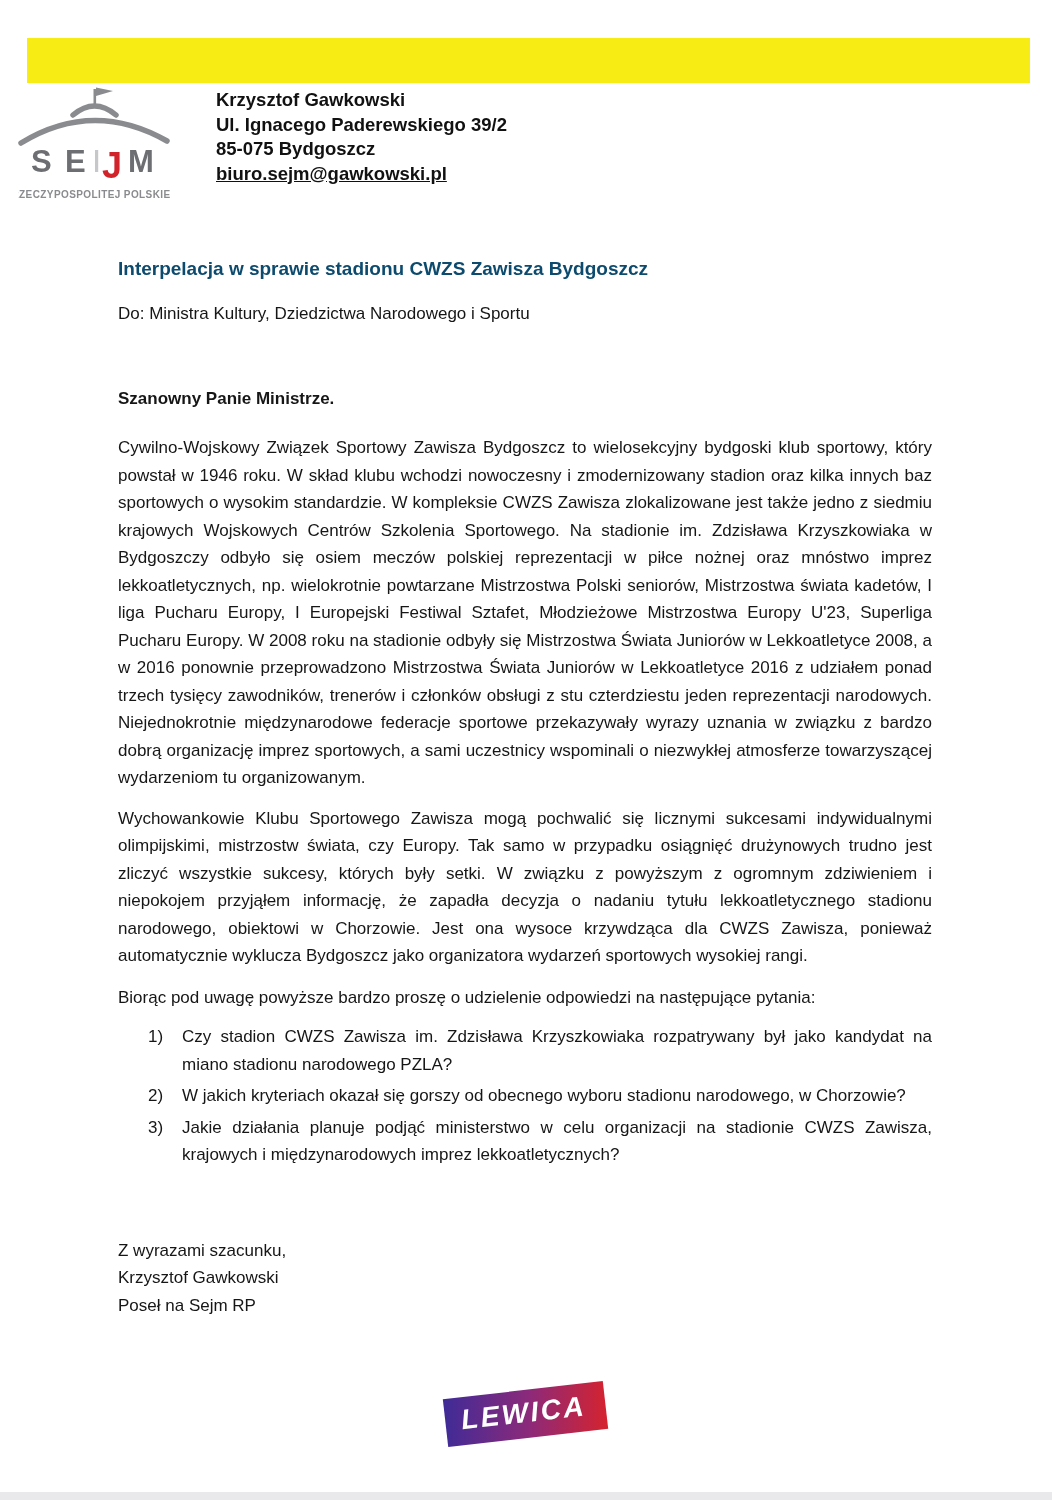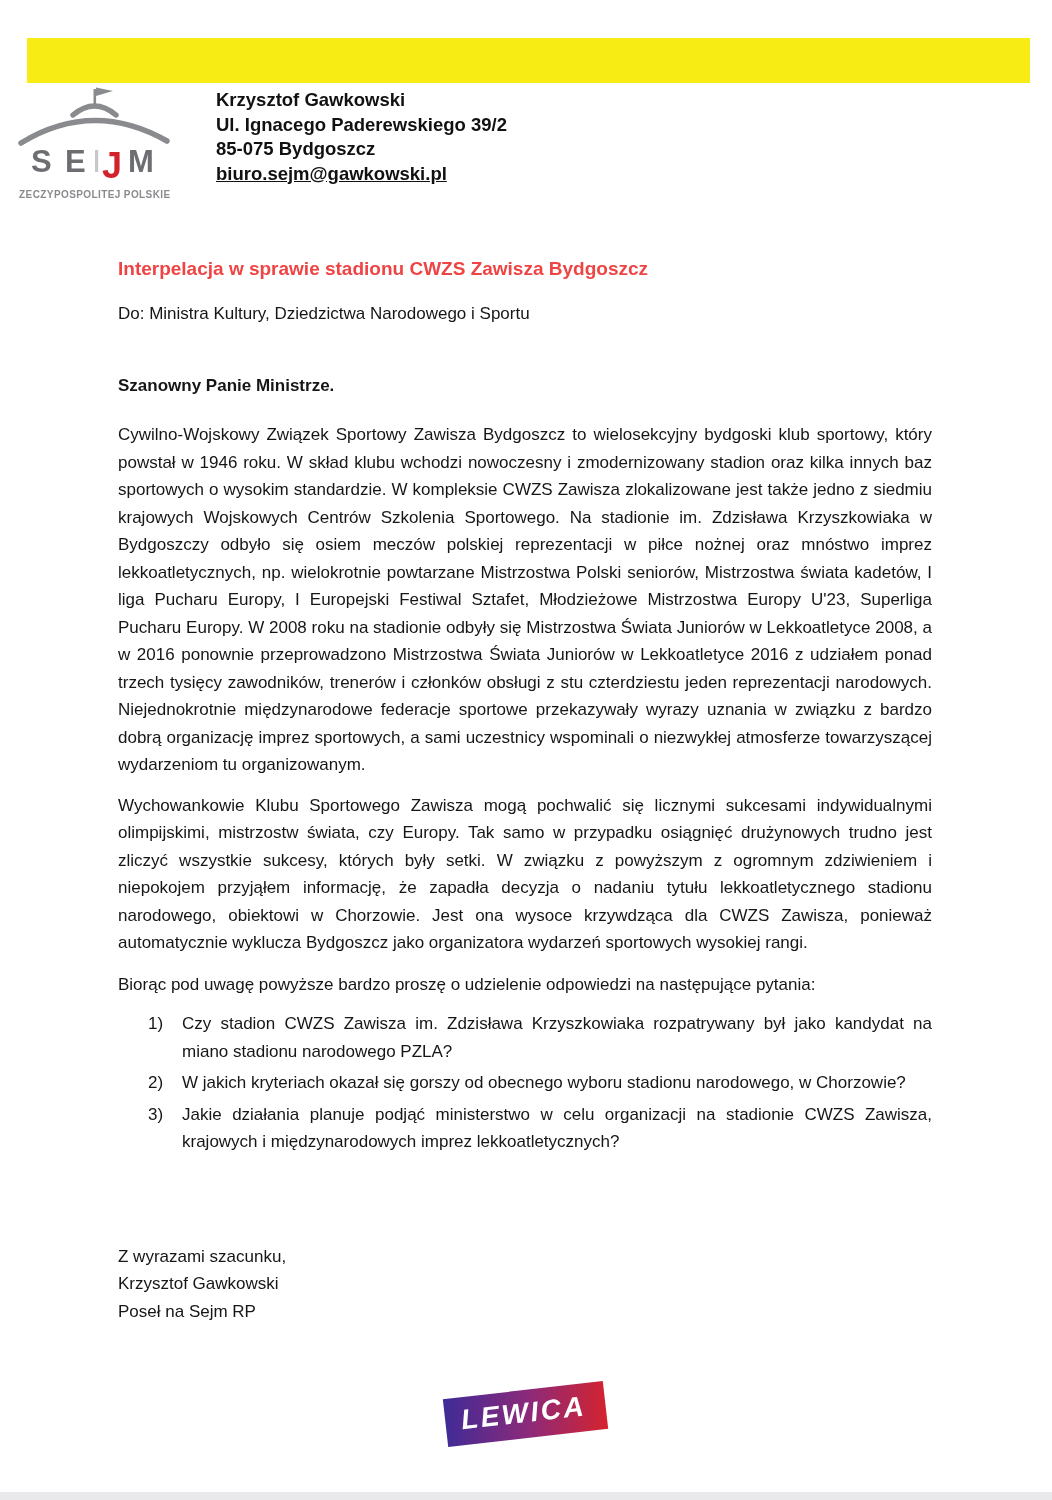--- a/index.html
+++ b/index.html
@@ -25,31 +25,31 @@
 
   
   .letterhead{position:absolute;left:18px;top:84px;display:flex;align-items:flex-start;}
   .sejm-logo{width:152px;flex:none;}
   .sender-block{margin-left:46px;padding-top:4px;font-weight:bold;font-size:18.5px;line-height:24.5px;color:#111;}
   .sender-line{white-space:nowrap;}
   .sender-email{text-decoration:underline;}
 
   
   .content{position:absolute;left:118px;top:255px;width:814px;font-size:17px;line-height:27.5px;color:#161616;}
-  .title{font-size:19px;line-height:28px;font-weight:bold;color:#ef4444;margin-bottom:17px;}
-  .recipient{margin-bottom:44px;}
+  .title{font-size:19px;line-height:28px;font-weight:bold;color:#0c4a6e;margin-bottom:17px;}
+  .recipient{margin-bottom:57px;}
   .salutation{margin-bottom:22px;font-weight:bold;}
   .body-par{text-align:justify;margin-bottom:13px;}
   .body-par.second{margin-bottom:14px;}
   .lead-in{margin-bottom:12px;margin-top:11px;}
   .questions{list-style:none;margin:0 0 0 30px;}
   .questions li{display:flex;margin-bottom:4px;}
   .q-num{flex:none;width:34px;}
   .q-text{flex:1;text-align:justify;}
-  .closing{margin-top:87px;}
+  .closing{margin-top:68px;}
   .closing div{line-height:27.5px;}
 
   
   .lewica-wrap{position:absolute;left:0;top:1390px;width:100%;display:flex;justify-content:center;}
   .lewica-logo{
     transform:rotate(-6.5deg);
     background:linear-gradient(97deg,var(--lew1) 0%,var(--lew2) 52%,var(--lew3) 100%);
     color:#ffffff;font-weight:bold;font-style:italic;
     font-size:28px;letter-spacing:2.5px;
     padding:7px 20px 9px 16px;

